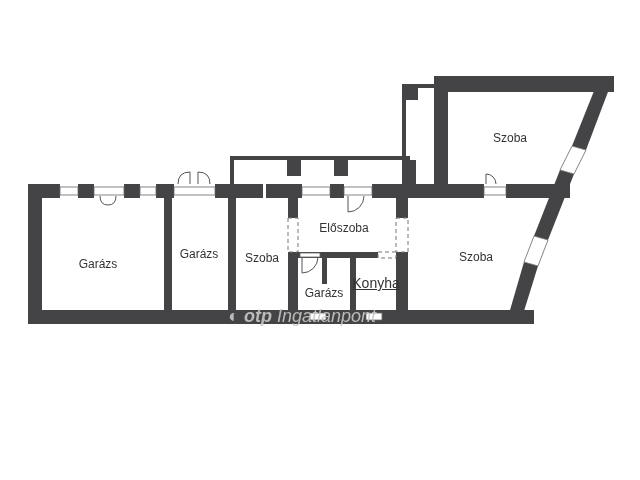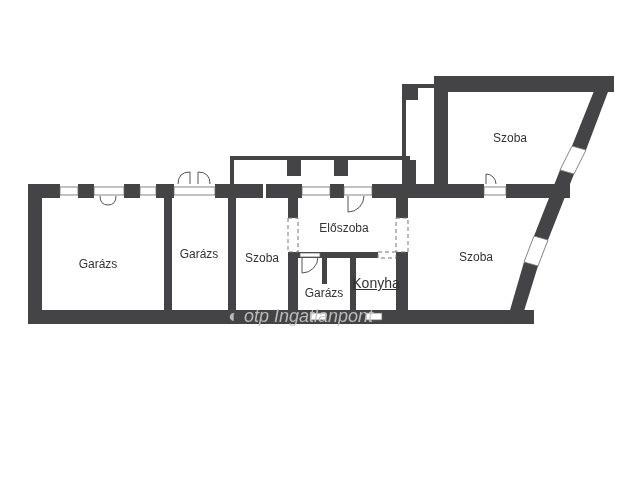--- a/index.html
+++ b/index.html
@@ -6,21 +6,21 @@
   body { width: 640px; height: 480px; overflow: hidden; position: relative; font-family: "Liberation Sans", "DejaVu Sans", sans-serif; }
   #plan { position: absolute; left: 0; top: 0; width: 640px; height: 480px; }
   .wall { fill: #444446; }
   .win { fill: #ffffff; stroke: #666; stroke-width: 0.8; }
   .door { fill: none; stroke: #555; stroke-width: 1; }
   .dash { fill: none; stroke: #777; stroke-width: 1; stroke-dasharray: 4 3; }
   .room-label { position: absolute; color: #333; white-space: nowrap; transform: translate(-50%, -50%); }
   .lg { font-size: 12px; text-align: center; }
   .sm { font-size: 14px; text-decoration: underline; }
   .wm { position: absolute; left: 228px; top: 306px; font-size: 18px; font-style: italic; color: rgba(200,200,200,0.9); white-space: nowrap; }
-  .wm b { font-weight: normal; margin-top: 46px; }
+  .wm b { font-weight: bold; margin-top: 46px; }
 </style>
 </head>
 <body>
 
 <svg id="plan" viewBox="0 0 640 480" xmlns="http://www.w3.org/2000/svg">
 
   <rect class="wall" x="28" y="310" width="506" height="14"></rect>
 
   <rect class="wall" x="28" y="184" width="14" height="140"></rect>
 

